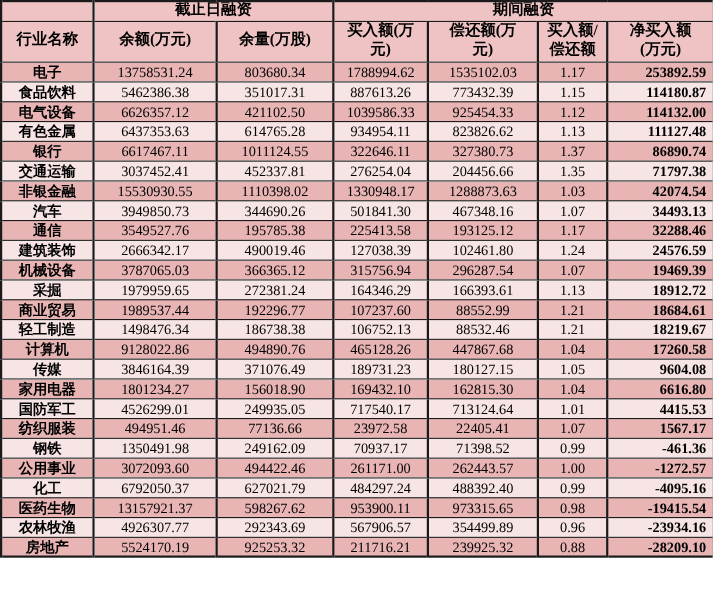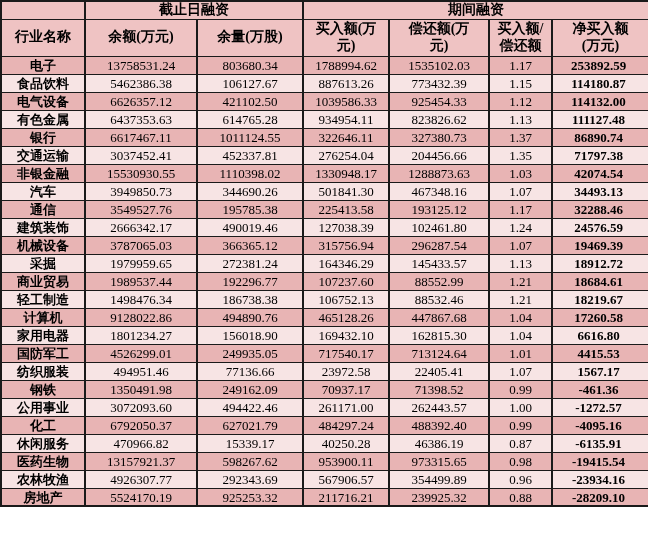--- a/index.html
+++ b/index.html
@@ -52,21 +52,21 @@
   td {
     font-size: 13px;
     line-height: 1;
     text-align: center;
     vertical-align: middle;
     white-space: nowrap;
   }
   td.c0 { font-weight: bold; font-family: Liberation Serif, serif; }
   td.c6 {
     font-weight: bold;
-    text-align: center;
+    text-align: right;
     padding-right: 6px;
     margin-top: 12px;
   }
 </style>
 </head>
 <body>
 
 <div class="table-wrap">
   <table>
     <colgroup>
@@ -104,21 +104,21 @@
           <td class="c1">13758531.24</td>
           <td class="c2">803680.34</td>
           <td class="c3">1788994.62</td>
           <td class="c4">1535102.03</td>
           <td class="c5">1.17</td>
           <td class="c6">253892.59</td>
         </tr>
         <tr>
           <td class="c0">食品饮料</td>
           <td class="c1">5462386.38</td>
-          <td class="c2">106127.67</td>
+          <td class="c2">351017.31</td>
           <td class="c3">887613.26</td>
           <td class="c4">773432.39</td>
           <td class="c5">1.15</td>
           <td class="c6">114180.87</td>
         </tr>
         <tr>
           <td class="c0">电气设备</td>
           <td class="c1">6626357.12</td>
           <td class="c2">421102.50</td>
           <td class="c3">1039586.33</td>
@@ -196,21 +196,21 @@
           <td class="c3">315756.94</td>
           <td class="c4">296287.54</td>
           <td class="c5">1.07</td>
           <td class="c6">19469.39</td>
         </tr>
         <tr>
           <td class="c0">采掘</td>
           <td class="c1">1979959.65</td>
           <td class="c2">272381.24</td>
           <td class="c3">164346.29</td>
-          <td class="c4">145433.57</td>
+          <td class="c4">166393.61</td>
           <td class="c5">1.13</td>
           <td class="c6">18912.72</td>
         </tr>
         <tr>
           <td class="c0">商业贸易</td>
           <td class="c1">1989537.44</td>
           <td class="c2">192296.77</td>
           <td class="c3">107237.60</td>
           <td class="c4">88552.99</td>
           <td class="c5">1.21</td>
@@ -228,20 +228,29 @@
         <tr>
           <td class="c0">计算机</td>
           <td class="c1">9128022.86</td>
           <td class="c2">494890.76</td>
           <td class="c3">465128.26</td>
           <td class="c4">447867.68</td>
           <td class="c5">1.04</td>
           <td class="c6">17260.58</td>
         </tr>
         <tr>
+          <td class="c0">传媒</td>
+          <td class="c1">3846164.39</td>
+          <td class="c2">371076.49</td>
+          <td class="c3">189731.23</td>
+          <td class="c4">180127.15</td>
+          <td class="c5">1.05</td>
+          <td class="c6">9604.08</td>
+        </tr>
+        <tr>
           <td class="c0">家用电器</td>
           <td class="c1">1801234.27</td>
           <td class="c2">156018.90</td>
           <td class="c3">169432.10</td>
           <td class="c4">162815.30</td>
           <td class="c5">1.04</td>
           <td class="c6">6616.80</td>
         </tr>
         <tr>
           <td class="c0">国防军工</td>
@@ -282,29 +291,20 @@
         <tr>
           <td class="c0">化工</td>
           <td class="c1">6792050.37</td>
           <td class="c2">627021.79</td>
           <td class="c3">484297.24</td>
           <td class="c4">488392.40</td>
           <td class="c5">0.99</td>
           <td class="c6">-4095.16</td>
         </tr>
         <tr>
-          <td class="c0">休闲服务</td>
-          <td class="c1">470966.82</td>
-          <td class="c2">15339.17</td>
-          <td class="c3">40250.28</td>
-          <td class="c4">46386.19</td>
-          <td class="c5">0.87</td>
-          <td class="c6">-6135.91</td>
-        </tr>
-        <tr>
           <td class="c0">医药生物</td>
           <td class="c1">13157921.37</td>
           <td class="c2">598267.62</td>
           <td class="c3">953900.11</td>
           <td class="c4">973315.65</td>
           <td class="c5">0.98</td>
           <td class="c6">-19415.54</td>
         </tr>
         <tr>
           <td class="c0">农林牧渔</td>

